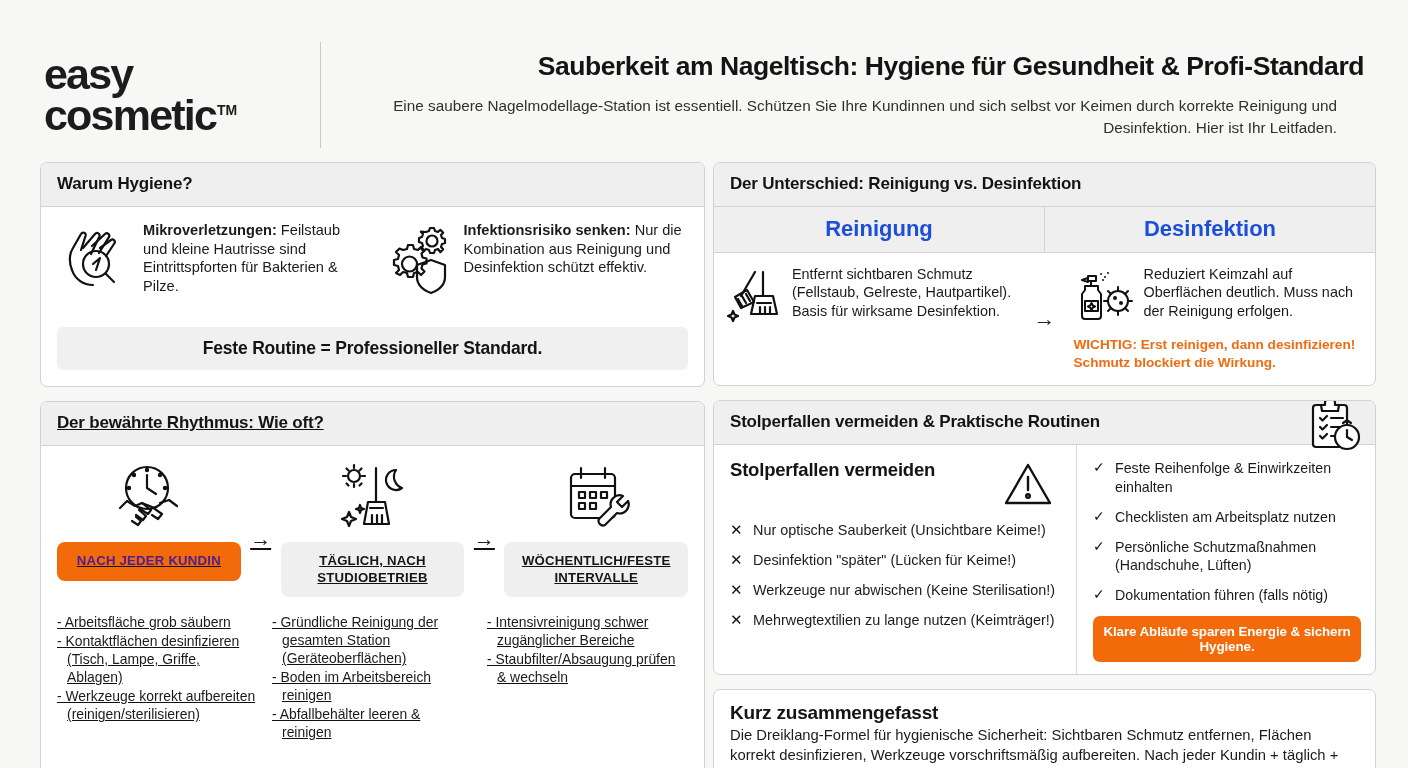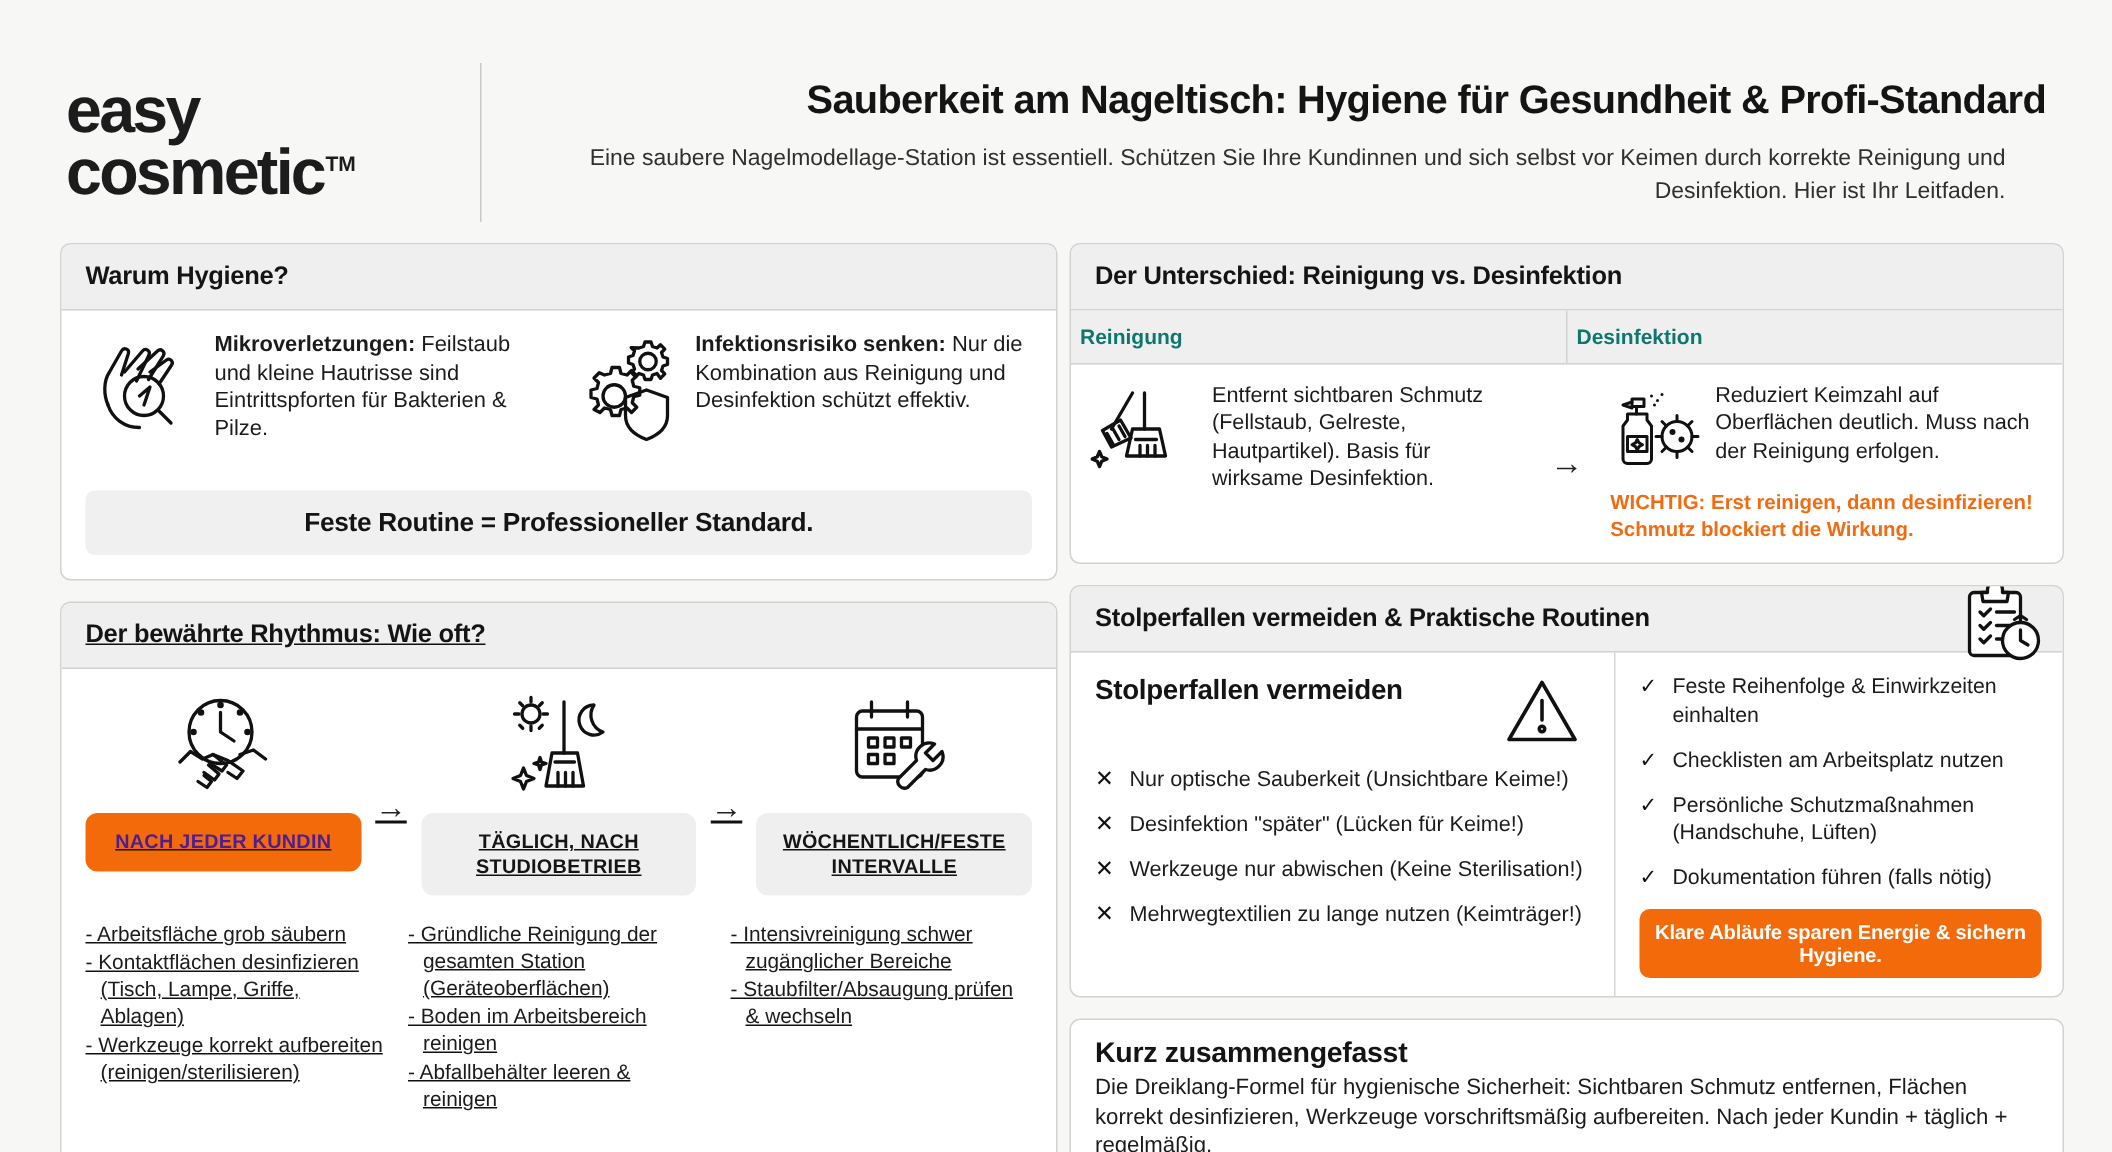--- a/index.html
+++ b/index.html
@@ -37,24 +37,24 @@
   
   .two-facts { display: flex; gap: 10px; }
   .fact { display: flex; gap: 10px; flex: 1; align-items: flex-start; }
   .fact .ico { flex: 0 0 76px; height: 76px; display: flex; align-items: center; justify-content: center; }
   .fact p { font-size: 14.6px; line-height: 1.28; color: #1b1b1b; }
   .fact p b { font-weight: 800; }
   .routine-bar { margin-top: 30px; background: #f0f0f0; border-radius: 6px; text-align: center; padding: 11px 10px; font-size: 17.5px; font-weight: 800; color: #141414; letter-spacing: -0.2px; }
 
   
   .cmp-head { display: flex; background: #efefef; border-bottom: 1px solid #d2d2d2; }
-  .cmp-head > div { flex: 1; padding: 9px 6px 10px; font-size: 14px; font-weight: 800; color: #0f766e; }
+  .cmp-head > div { flex: 1; text-align: center; padding: 9px 6px 10px; font-size: 22px; font-weight: 800; color: #1d4ed8; }
   .cmp-head > div:first-child { border-right: 1px solid #d2d2d2; }
   .cmp-body { display: flex; align-items: stretch; }
-  .cmp-cell { flex: 1; display: flex; gap: 20px; padding: 12px 10px 14px 12px; align-items: flex-start; }
+  .cmp-cell { flex: 1; display: flex; gap: 4px; padding: 12px 10px 14px 12px; align-items: flex-start; }
   .cmp-cell .ico { flex: 0 0 62px; height: 62px; display: flex; align-items: center; justify-content: center; }
   .cmp-cell p { font-size: 14.4px; line-height: 1.27; color: #1b1b1b; }
   .cmp-arrow { display: flex; align-items: center; justify-content: center; width: 34px; flex: 0 0 34px; font-size: 22px; color: #222; }
   .cmp-warn { margin-top: 9px; color: #ef6c13; font-weight: 800; font-size: 13.6px; line-height: 1.3; }
 
   
   .rhythm { display: flex; align-items: flex-start; }
   .r-step { flex: 1; display: flex; flex-direction: column; align-items: center; }
   .r-ico { height: 78px; display: flex; align-items: flex-end; justify-content: center; }
   .r-pill { margin-top: 8px; width: 100%; border-radius: 8px; background: #efefef; text-align: center; padding: 11px 8px; font-size: 13.2px; font-weight: 800; line-height: 1.25; letter-spacing: 0.2px; color: #151515; }

